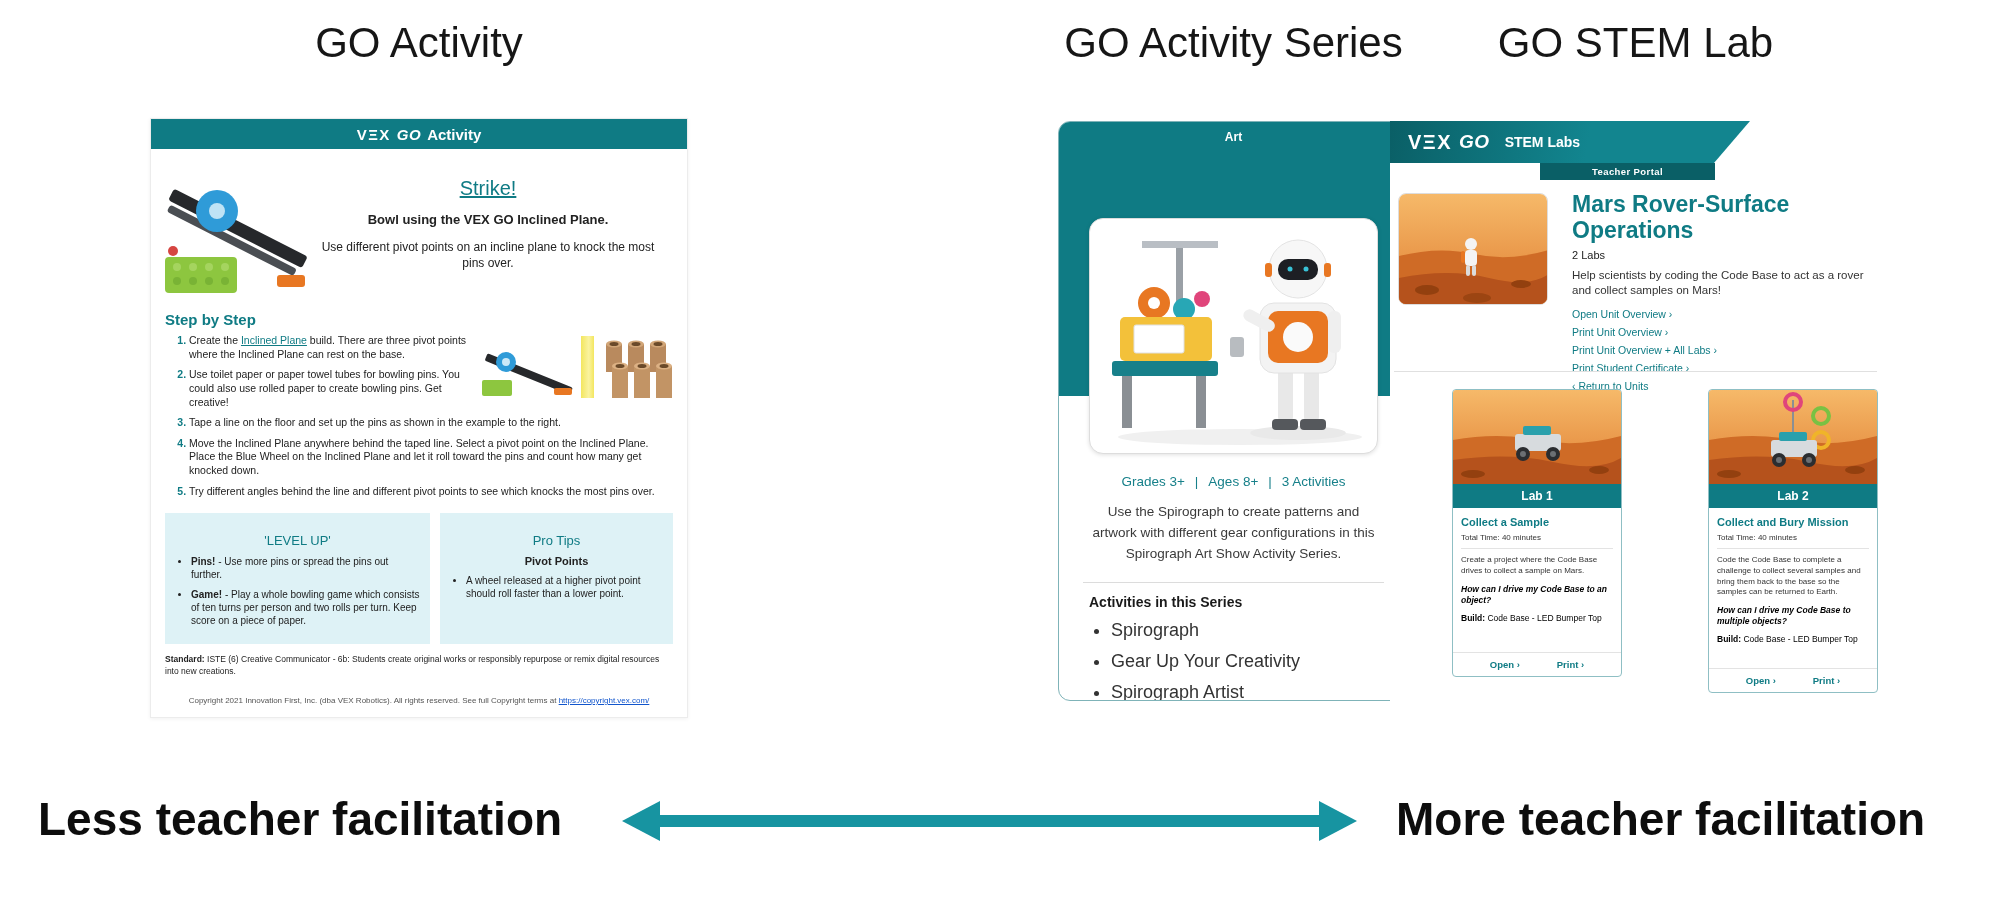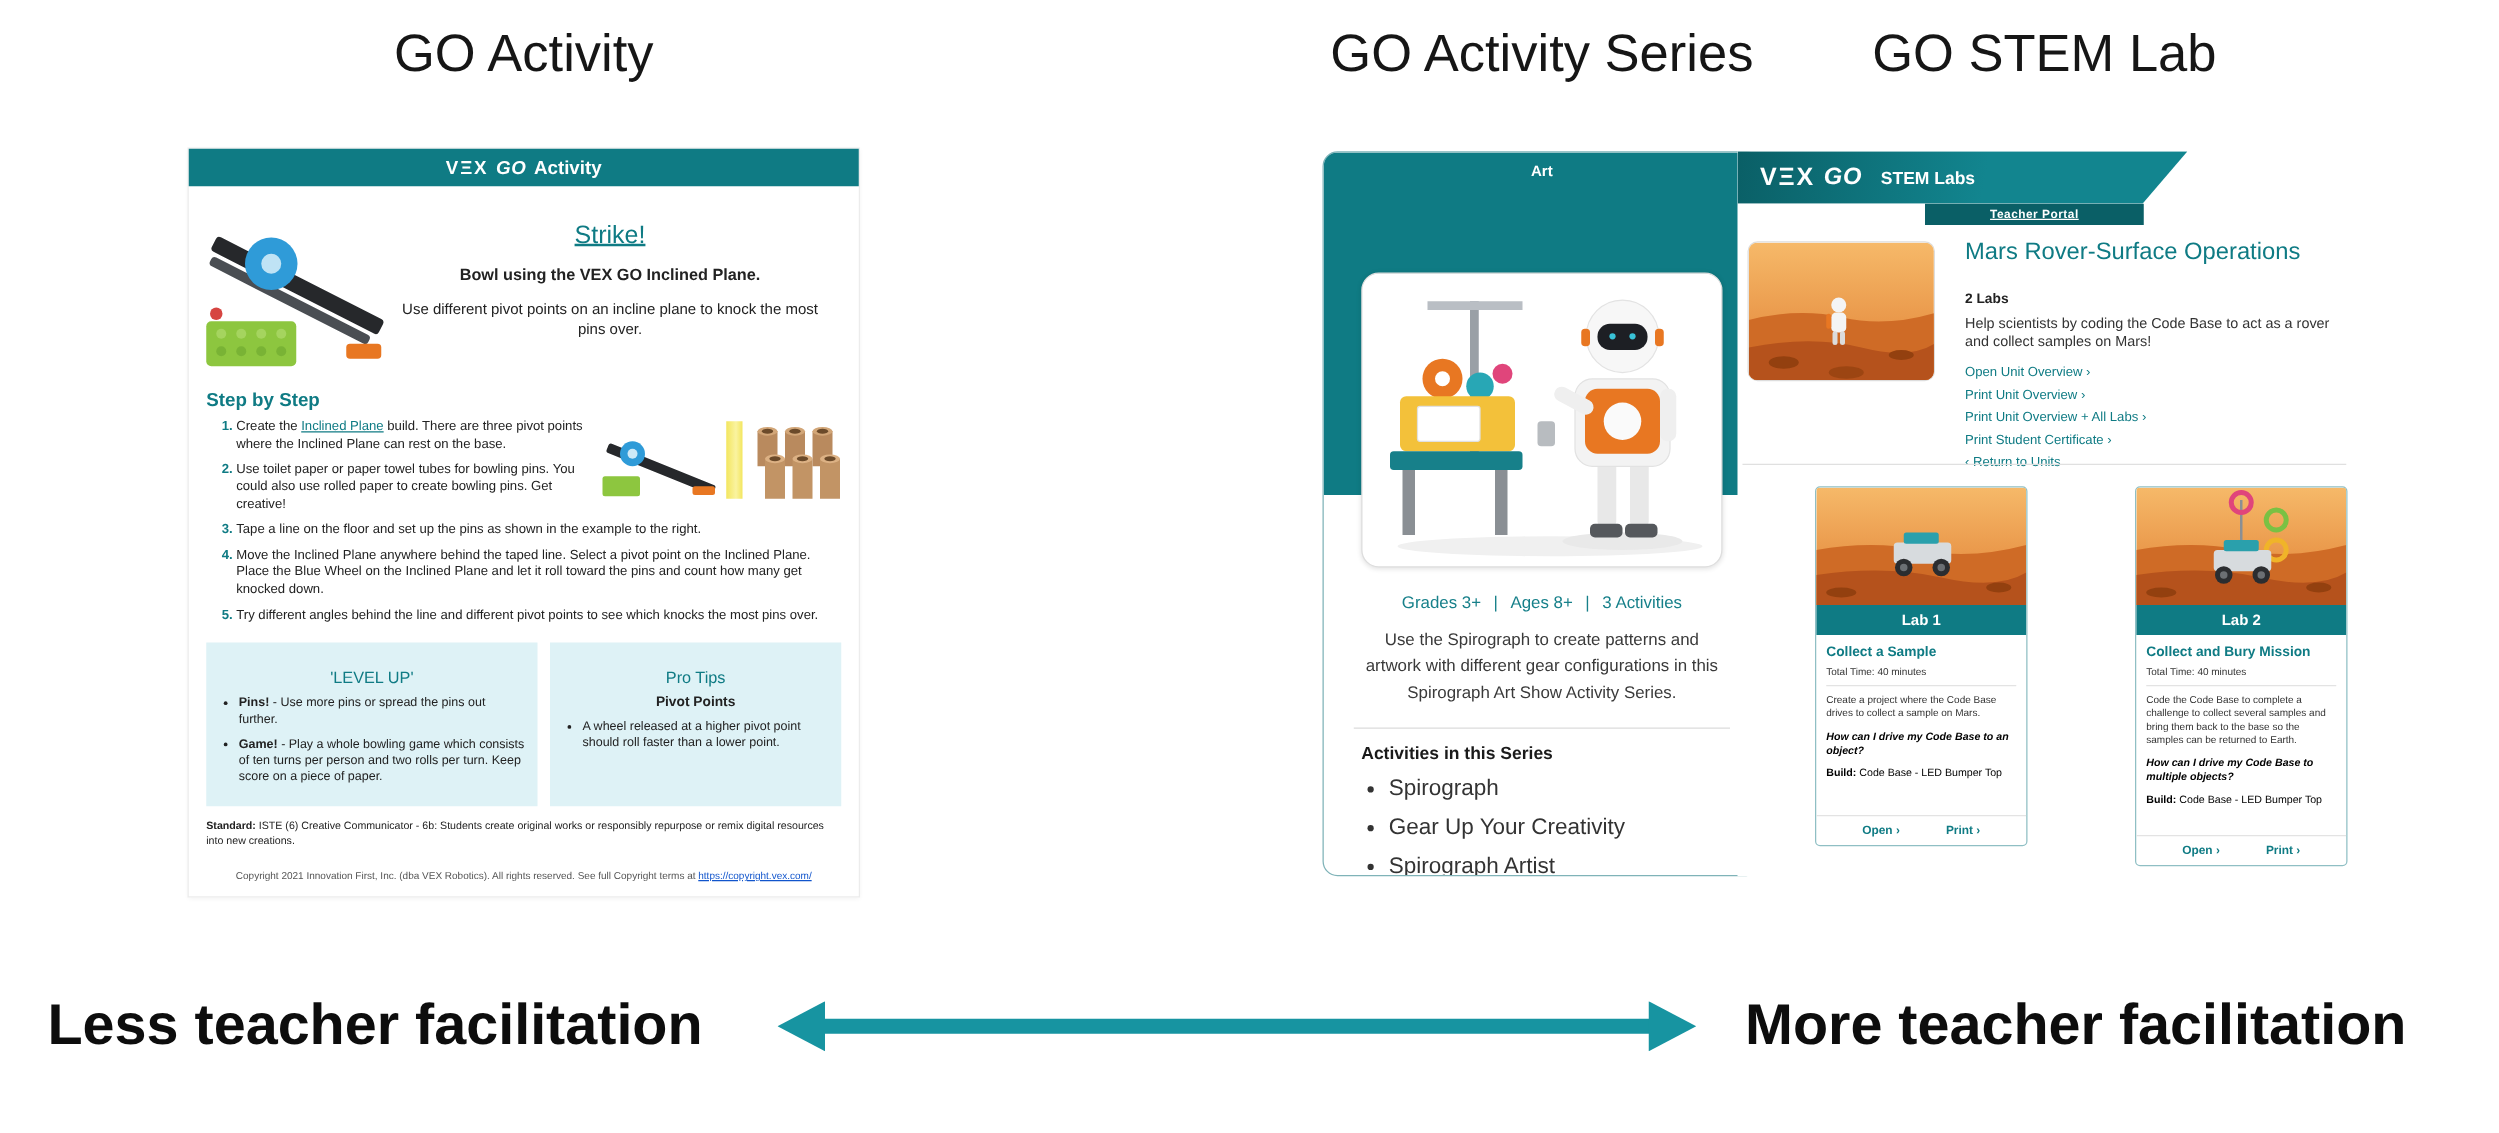--- a/index.html
+++ b/index.html
@@ -69,25 +69,25 @@
   
   .stem{position:absolute; left:1390px; top:121px; width:491px; height:580px; background:#fff;}
   .stem-banner{position:absolute; left:0; top:0; width:360px; height:42px;
                background:linear-gradient(100deg, var(--teal_dark), #12858f 55%);
                clip-path:polygon(0 0,100% 0,90% 100%,0 100%);
                display:flex; align-items:center; gap:7px; padding-left:18px; color:#fff;}
   .stem-banner .vexlogo{font-size:20px;}
   .stem-banner .vexgo{font-size:19px;}
   .stem-banner-label{font-size:14px; font-weight:700; margin-left:8px;}
   .portal-tab{position:absolute; left:150px; top:42px; width:175px; height:17px; background:var(--teal_dark);
-              color:#fff; font-size:9.5px; font-weight:700; text-align:center; line-height:17px; letter-spacing:.4px;text-decoration:underline;}
+              color:#fff; font-size:9.5px; font-weight:700; text-align:center; line-height:17px; letter-spacing:.4px;}
   .unit-thumb{position:absolute; left:8px; top:72px; width:150px; height:112px; border:1px solid #ddd; border-radius:8px; overflow:hidden;}
   .unit-info{position:absolute; left:182px; top:70px; width:302px;}
-  .unit-title{color:var(--teal); font-size:19px; font-weight:400; line-height:1.15;}
-  .unit-labs{font-size:11px; font-weight:700; color:#222; margin-top:20px;}
+  .unit-title{color:var(--teal); font-size:23px; font-weight:700; line-height:1.15;}
+  .unit-labs{font-size:11px; font-weight:400; color:#222; margin-top:5px;}
   .unit-desc{font-size:11.5px; color:#333; margin-top:7px; line-height:1.35;}
   .unit-links{margin-top:9px;}
   .ulink{display:block; color:var(--teal); font-size:10.5px; font-weight:500; margin-bottom:6px; cursor:pointer; text-decoration:none;}
   .stem-divider{position:absolute; top:250px; left:4px; right:4px; border-top:1px solid #e0e0e0;}
   .lab-card{position:absolute; top:268px; width:170px; height:288px; background:#fff;
             border:1px solid #8fbfc4; border-radius:4px; overflow:hidden;}
   .lab-card.tall{height:304px;}
   .lab-card.pos1{left:62px;}
   .lab-card.pos2{left:318px;}
   .lab-img{height:94px;}

